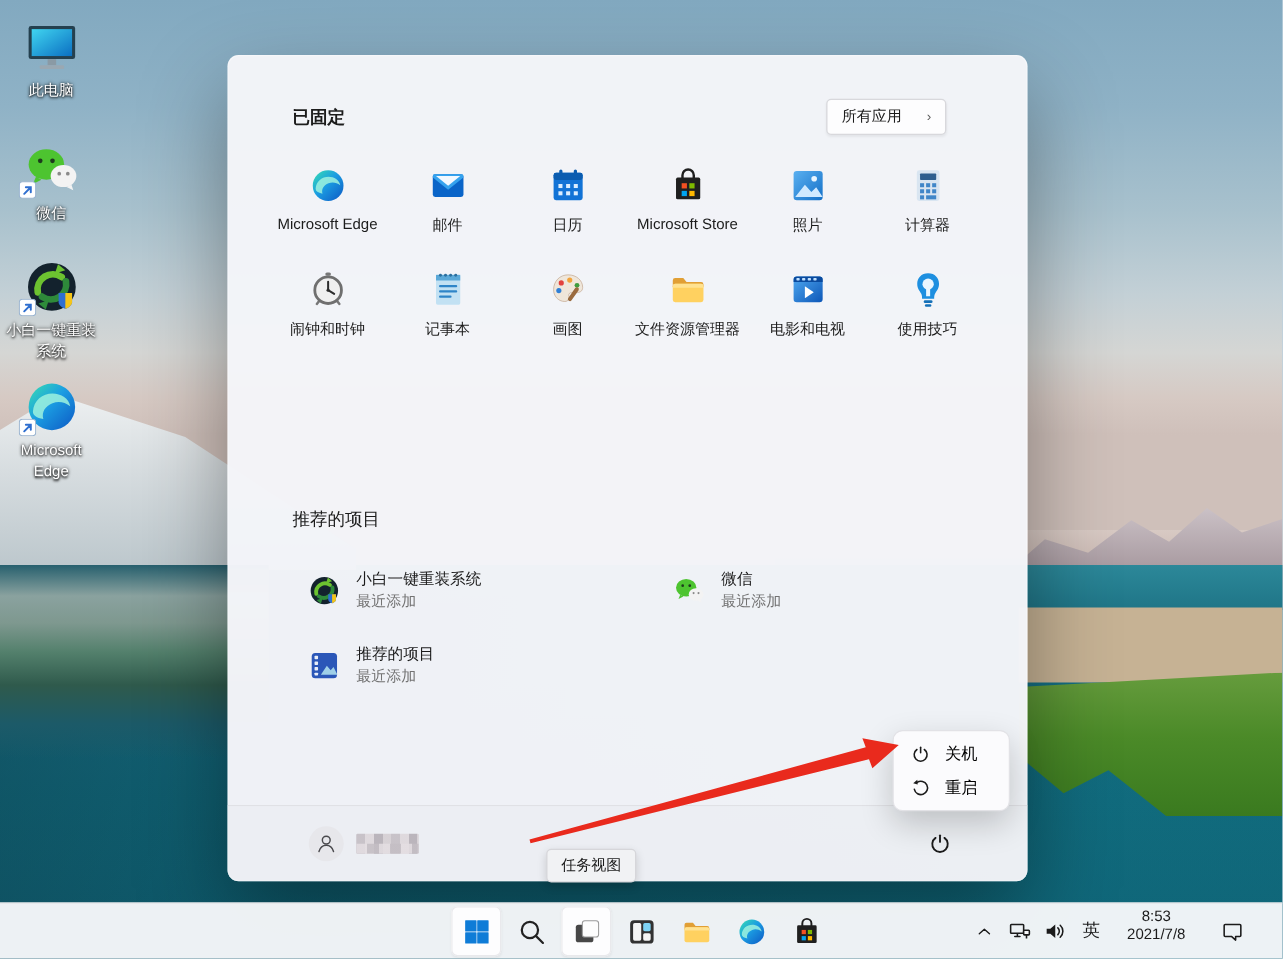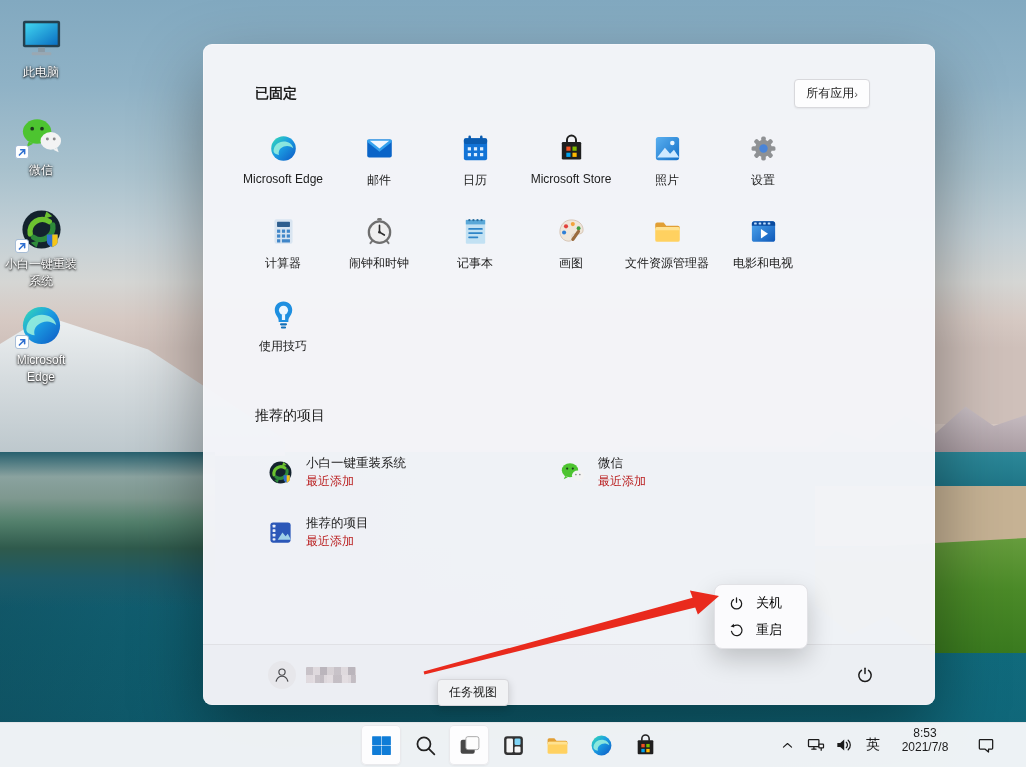--- a/index.html
+++ b/index.html
@@ -39,42 +39,42 @@
   
   .d-icons{position:absolute;left:2px;top:0;width:78px;z-index:1;}
   .d-icon{position:absolute;left:0;width:78px;display:flex;flex-direction:column;align-items:center;cursor:default;}
   .d-img{position:relative;width:47px;height:47px;}
   .d-img .main{width:47px;height:47px;}
   .d-img .sc{position:absolute;left:-3px;bottom:0;width:14px;height:14px;}
   .d-lbl{margin-top:3px;font-size:12px;line-height:17px;color:#fff;text-align:center;
     text-shadow:0 1px 2px rgba(0,0,0,.95),0 0 3px rgba(0,0,0,.8);max-width:78px;}
 
   
-  .start-menu{position:absolute;left:203px;top:44px;width:732px;height:661px;z-index:5;
+  .start-menu{position:absolute;left:182px;top:44px;width:640px;height:661px;z-index:5;
     background:rgba(243,244,248,.985);border-radius:9px;
     box-shadow:0 30px 70px rgba(0,0,0,.38),0 0 0 1px rgba(255,255,255,.35) inset;}
   .sm-header{position:absolute;left:52px;right:65px;top:36px;height:27px;
     display:flex;align-items:center;justify-content:space-between;}
   .sm-title{font-size:14px;font-weight:700;color:#1c1c1c;}
-  .all-apps{display:flex;align-items:center;gap:0;background:#fdfdfe;border:1px solid #d8d8dc;
+  .all-apps{display:flex;align-items:center;gap:20px;background:#fdfdfe;border:1px solid #d8d8dc;
     border-radius:4px;padding:5px 11px;font-size:12px;color:#1b1b1b;cursor:pointer;
     box-shadow:0 1px 2px rgba(0,0,0,.06);}
   .all-apps .chev{font-size:11px;color:#5a5a5a;}
   .pinned-grid{position:absolute;left:32px;top:77px;width:576px;
     display:grid;grid-template-columns:repeat(6,96px);grid-auto-rows:83px;}
   .tile{display:flex;flex-direction:column;align-items:center;padding-top:12px;border-radius:6px;cursor:pointer;}
   .ic31{width:31px;height:31px;}
   .tile-lbl{margin-top:8px;font-size:12px;color:#1c1c1c;text-align:center;white-space:nowrap;max-width:94px;}
   .rec-heading{position:absolute;left:52px;top:363px;font-size:14px;font-weight:400;color:#1c1c1c;}
   .rec-grid{position:absolute;left:64px;top:398px;width:530px;
     display:grid;grid-template-columns:292px 238px;grid-auto-rows:60px;}
   .rec{display:flex;align-items:center;gap:12px;border-radius:6px;cursor:pointer;}
   .ic27{width:27px;height:27px;flex:0 0 27px;}
   .rec-title{font-size:12.5px;color:#1b1b1b;line-height:15px;}
-  .rec-sub{font-size:12px;color:#b91c1c;margin-top:3px;line-height:14px;}
+  .rec-sub{font-size:12px;color:#737373;margin-top:3px;line-height:14px;}
   .user-bar{position:absolute;left:0;right:0;bottom:0;height:61px;
     border-top:1px solid #e0e1e5;border-radius:0 0 9px 9px;background:rgba(232,234,239,.45);
     display:flex;align-items:center;justify-content:space-between;padding:0 53px 0 65px;box-sizing:border-box;}
   .user-chip{display:flex;align-items:center;gap:10px;cursor:pointer;}
   .avatar{width:28px;height:28px;border-radius:50%;background:#e7e7eb;display:flex;align-items:center;justify-content:center;}
   .avatar .ic{width:20px;height:20px;}
   .mosaic{width:50px;height:16px;border-radius:1px;overflow:hidden;position:relative;
     background:repeating-linear-gradient(90deg,rgba(198,192,198,.95) 0 7px,rgba(222,216,220,.95) 7px 14px,rgba(184,178,185,.95) 14px 21px,rgba(214,208,212,.95) 21px 28px);}
   .mosaic::after{content:"";position:absolute;left:0;top:8px;right:0;bottom:0;
     background:repeating-linear-gradient(90deg,rgba(228,222,226,.85) 0 9px,rgba(196,190,196,.85) 9px 18px);}
@@ -278,41 +278,20 @@
                 <stop offset="0" stop-color="#5bb0f0"></stop>
                 <stop offset="1" stop-color="#1470c8"></stop>
               </linearGradient>
             </defs>
             <rect x="6" y="6" width="36" height="36" rx="4" fill="url(#gPh)"></rect>
             <circle cx="31.5" cy="15.5" r="3.5" fill="#e9f5ff"></circle>
             <path d="M8 38l12-15 8 9 6-6 8 12z" fill="#cfe9ff"></path>
           </svg>
         </span>
         <div class="tile-lbl">照片</div>
-      </div>
-      <div class="tile">
-        <span class="ic ic31">
-          <svg viewBox="0 0 48 48">
-            <g transform="translate(24,24)">
-              <g fill="#8f9194">
-                <rect x="-3.5" y="-18.5" width="7" height="10" rx="2.5"></rect>
-                <rect x="-3.5" y="-18.5" width="7" height="10" rx="2.5" transform="rotate(45)"></rect>
-                <rect x="-3.5" y="-18.5" width="7" height="10" rx="2.5" transform="rotate(90)"></rect>
-                <rect x="-3.5" y="-18.5" width="7" height="10" rx="2.5" transform="rotate(135)"></rect>
-                <rect x="-3.5" y="-18.5" width="7" height="10" rx="2.5" transform="rotate(180)"></rect>
-                <rect x="-3.5" y="-18.5" width="7" height="10" rx="2.5" transform="rotate(225)"></rect>
-                <rect x="-3.5" y="-18.5" width="7" height="10" rx="2.5" transform="rotate(270)"></rect>
-                <rect x="-3.5" y="-18.5" width="7" height="10" rx="2.5" transform="rotate(315)"></rect>
-              </g>
-              <circle r="13" fill="#8f9194"></circle>
-              <circle r="6.5" fill="#4a84d8"></circle>
-            </g>
-          </svg>
-        </span>
-        <div class="tile-lbl">设置</div>
       </div>
       <div class="tile">
         <span class="ic ic31">
           <svg viewBox="0 0 48 48">
             <rect x="10" y="5" width="28" height="38" rx="3" fill="#d9e5f1"></rect>
             <rect x="14" y="9" width="20" height="8" rx="1" fill="#2e5e8e"></rect>
             <g fill="#4086c8">
               <rect x="14" y="21" width="5" height="5"></rect>
               <rect x="21.5" y="21" width="5" height="5"></rect>
               <rect x="29" y="21" width="5" height="5"></rect>

